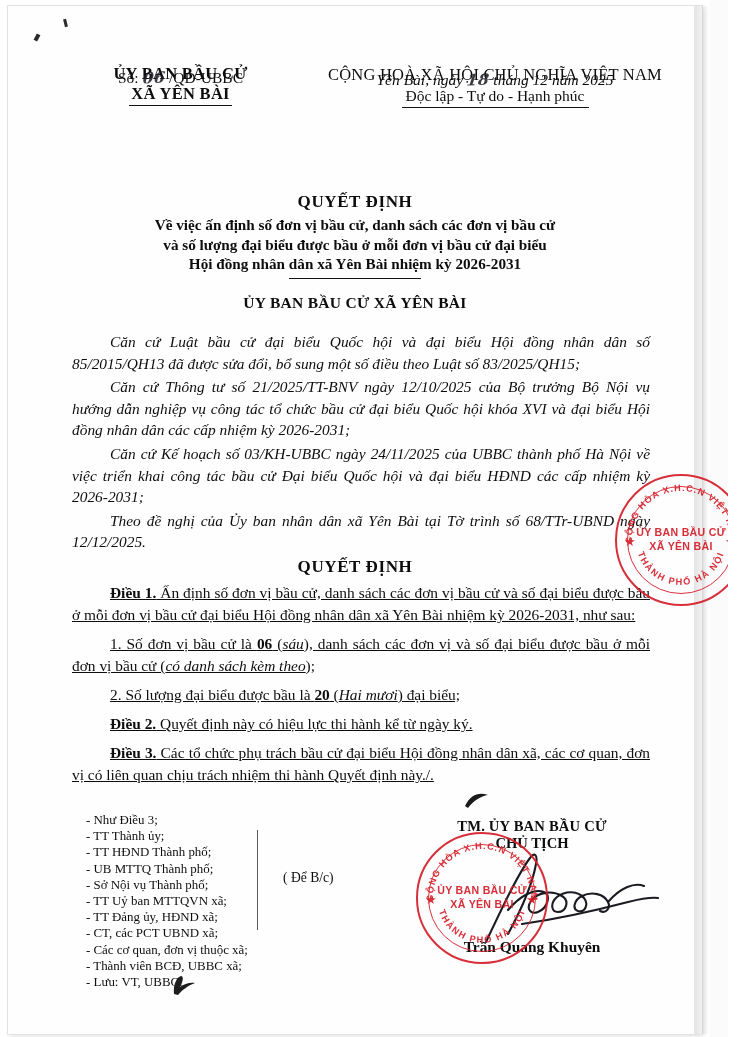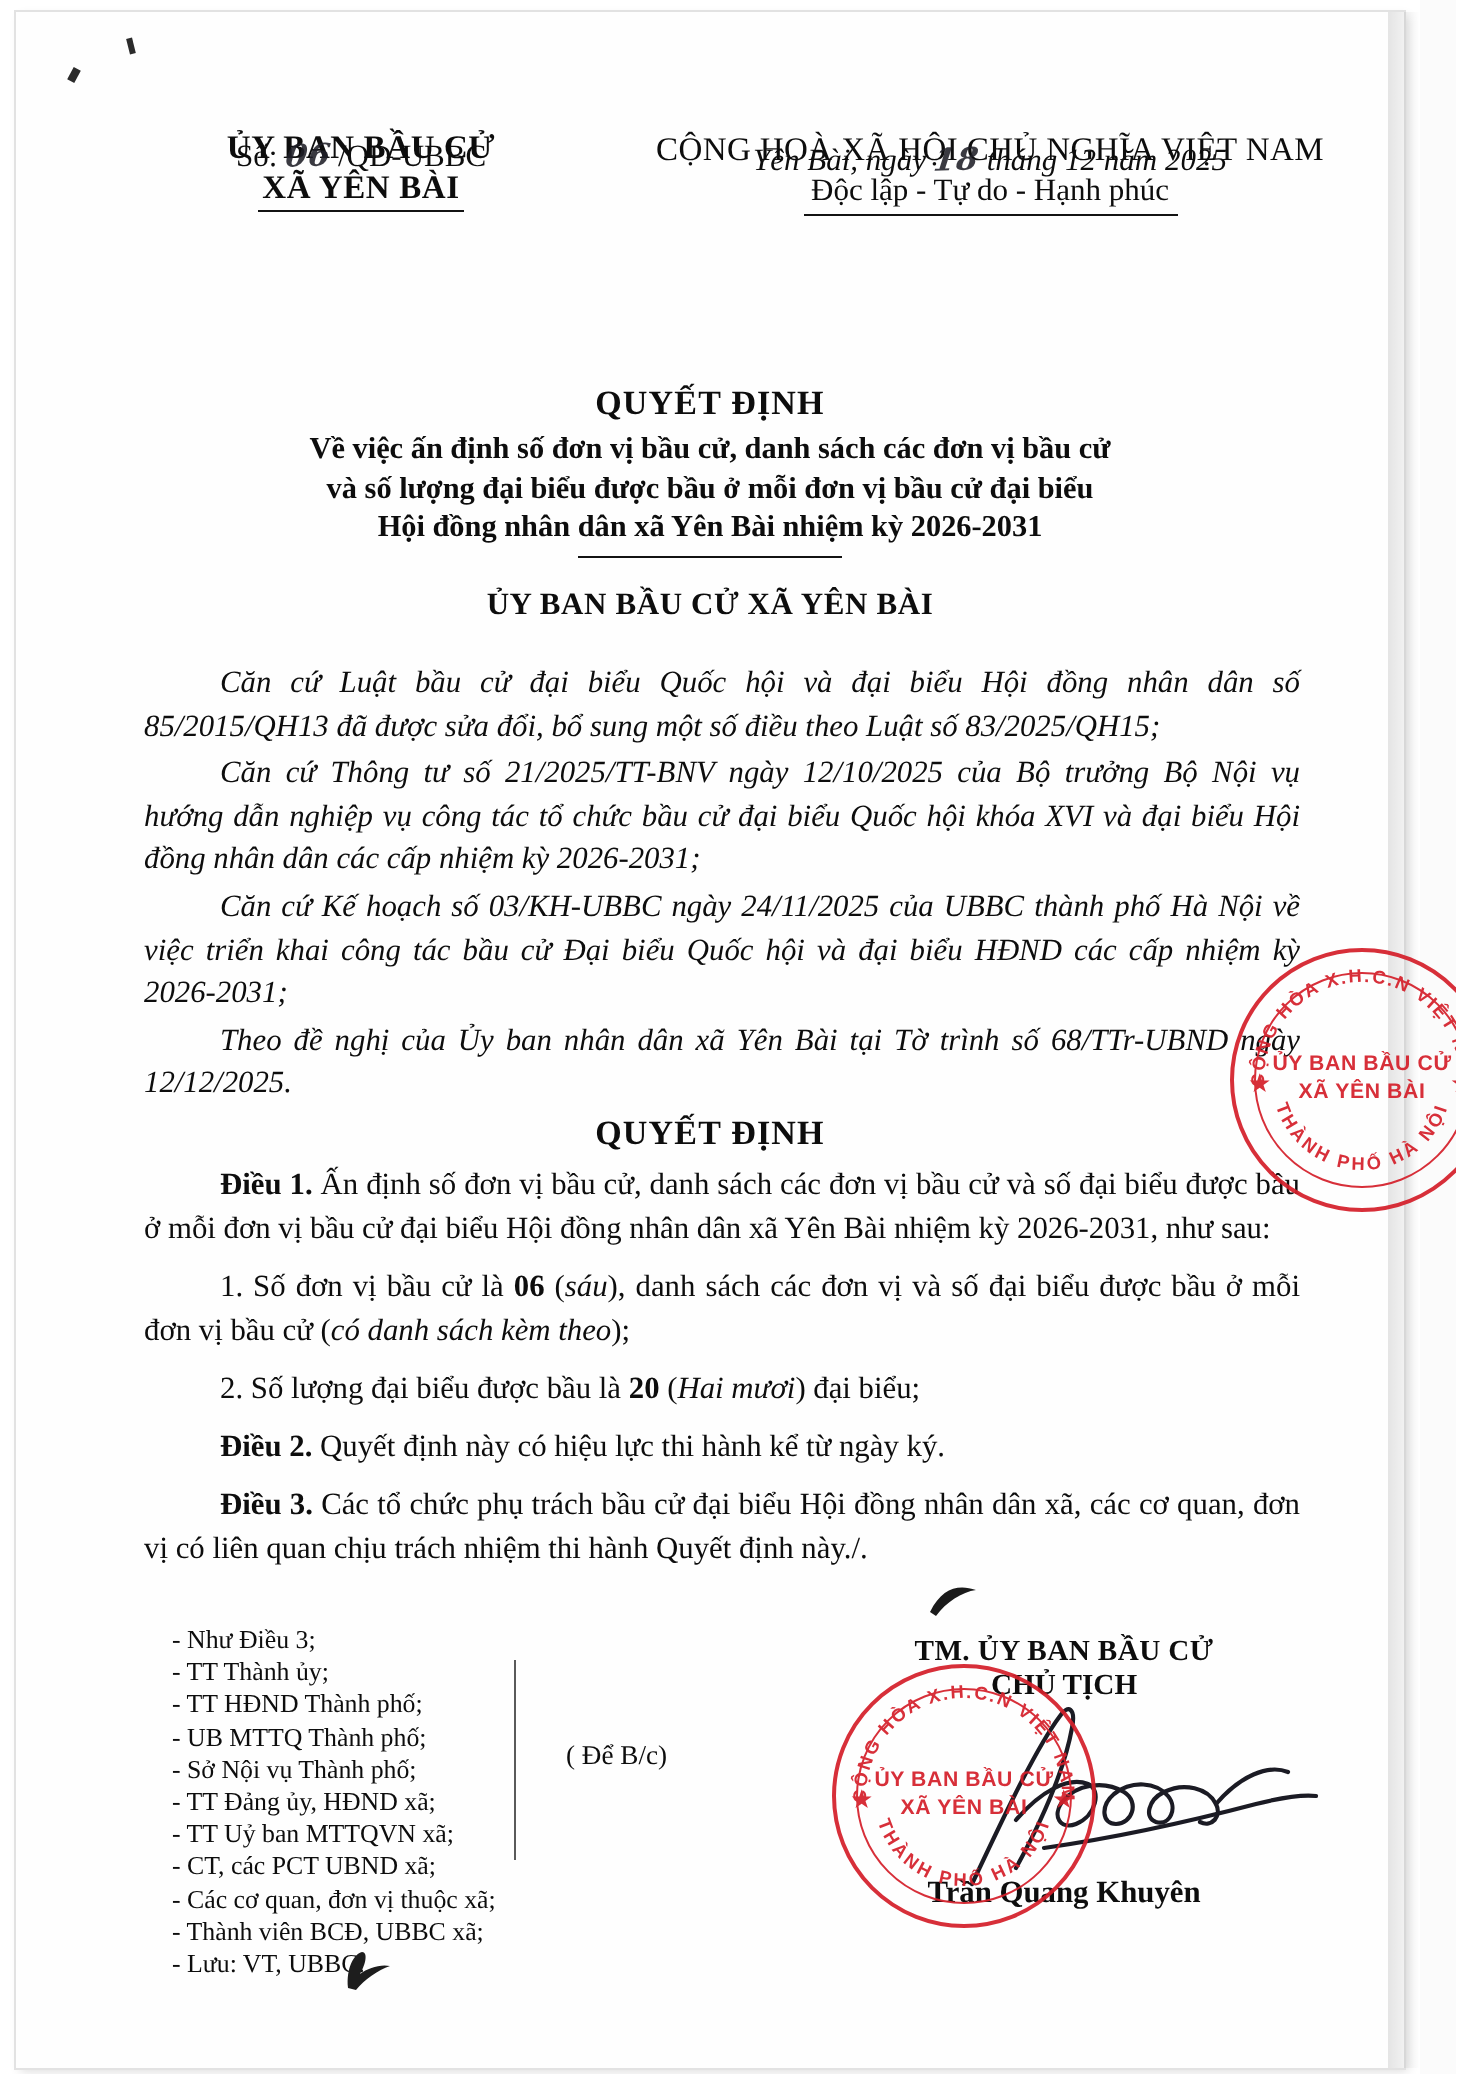--- a/index.html
+++ b/index.html
@@ -109,21 +109,21 @@
   p.para.sp{margin-top:2px;}
 
   .quyetdinh2{
     position:absolute;top:551px;left:0;width:694px;text-align:center;
     font-weight:bold;font-size:17px;letter-spacing:.6px;
   }
 
   .body2{position:absolute;top:576px;left:64px;width:578px;}
   .body2 p{
     margin:0;font-size:15.4px;line-height:22px;
-    text-align:justify;text-indent:38px;
+    text-align:justify;text-indent:38px;text-decoration:underline;
   }
   .body2 p.gap{margin-top:7px;}
   .b{font-weight:bold;}
   .it{font-style:italic;}
 
   
   .recv{position:absolute;top:806px;left:78px;width:210px;}
   .recv-title{font-weight:bold;font-style:italic;font-size:13.4px;line-height:16px;}
   .recv li{list-style:none;font-size:12.9px;line-height:16.2px;white-space:nowrap;}
   .recv ul{margin:0;padding:0;}
@@ -269,22 +269,22 @@
       <path d="M2 16 C8 4, 16 2, 25 5 C18 6, 10 11, 5 18 Z" fill="#1a1a1a"></path>
     </svg>
 
     <div class="recv">
       <ul>
         <li>- Như Điều 3;</li>
         <li>- TT Thành ủy;</li>
         <li>- TT HĐND Thành phố;</li>
         <li>- UB MTTQ Thành phố;</li>
         <li>- Sở Nội vụ Thành phố;</li>
+        <li>- TT Uỷ ban MTTQVN xã;</li>
         <li>- TT Đảng ủy, HĐND xã;</li>
-        <li>- TT Uỷ ban MTTQVN xã;</li>
         <li>- CT, các PCT UBND xã;</li>
         <li>- Các cơ quan, đơn vị thuộc xã;</li>
         <li>- Thành viên BCĐ, UBBC xã;</li>
         <li>- Lưu: VT, UBBC.</li>
       </ul>
     </div>
     <div class="recv-rule"></div>
     <div class="debc">( Để B/c)</div>
 
     <svg id="tick2" viewBox="0 0 30 22">

